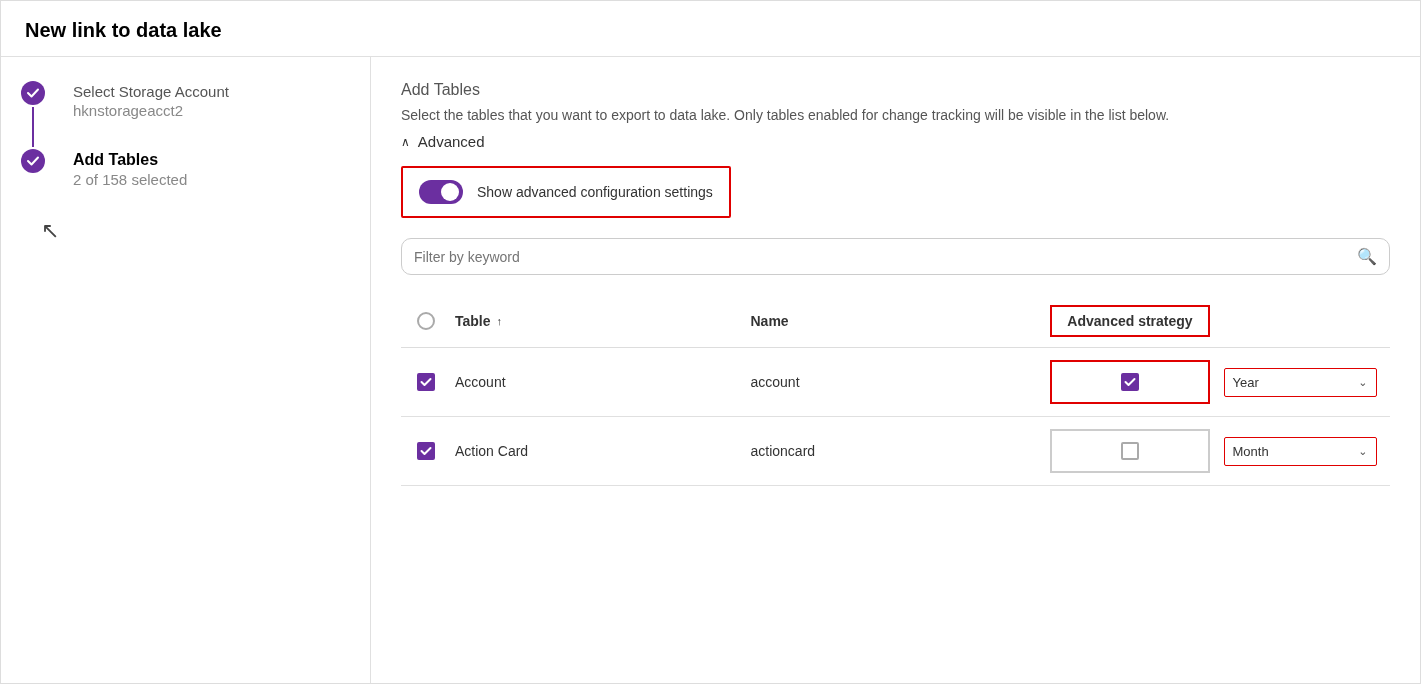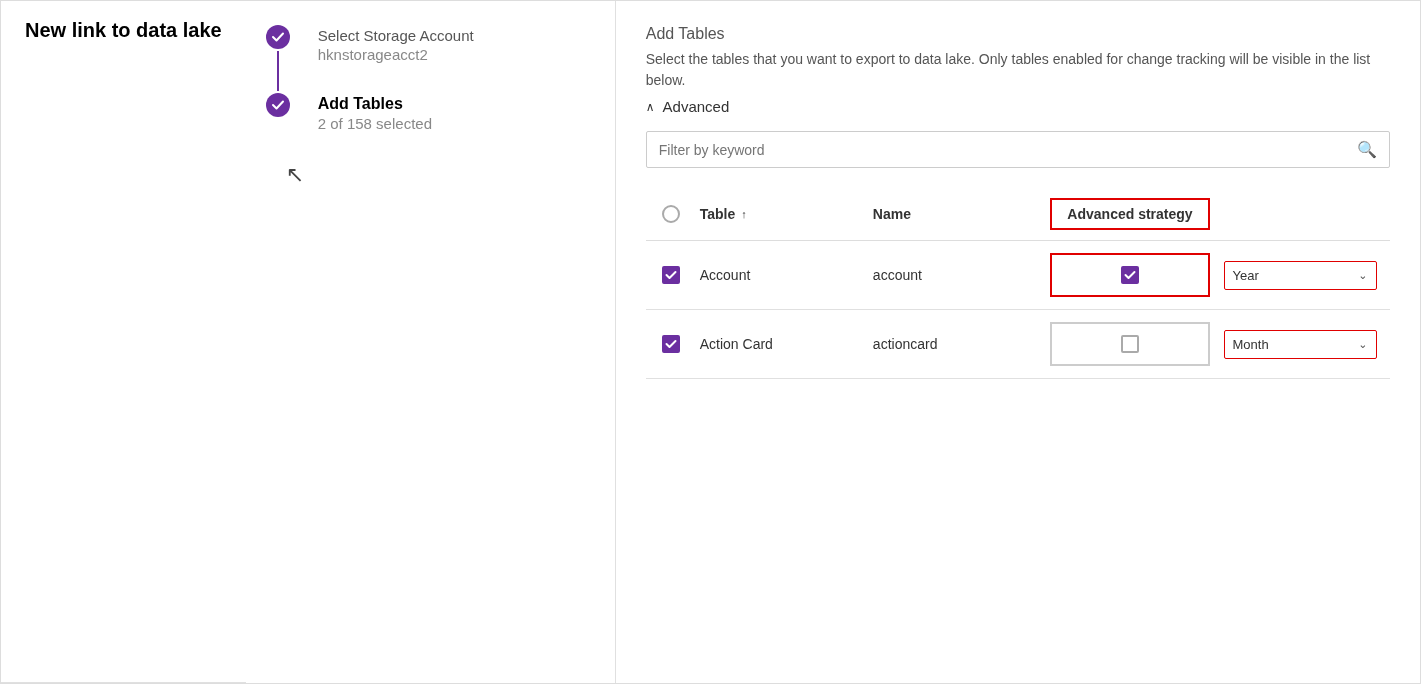--- a/index.html
+++ b/index.html
@@ -3,21 +3,21 @@
   <meta charset="utf-8">
   <style>
     * { box-sizing: border-box; margin: 0; padding: 0; }
     body { font-family: 'Segoe UI', sans-serif; background: #fff; color: #333; font-size: 14px; }
 
     .page-container {
       width: 1421px;
       min-height: 684px;
       border: 1px solid #ddd;
       display: flex;
-      flex-direction: row;
+      flex-direction: column;
       overflow: hidden;
     }
 
     .page-title {
       padding: 18px 24px 14px 24px;
       font-size: 20px;
       font-weight: 600;
       color: #000;
       border-bottom: 1px solid #e0e0e0;
     }
@@ -190,21 +190,21 @@
     .toggle-label {
       font-size: 14px;
       color: #333;
     }
 
     
     .search-bar {
       display: flex;
       align-items: center;
       border: 1px solid #ccc;
-      border-radius: 2px;
+      border-radius: 10px;
       padding: 8px 12px;
       margin-bottom: 20px;
       max-width: 100%;
     }
 
     .search-input {
       flex: 1;
       border: none;
       outline: none;
       font-size: 14px;
@@ -411,20 +411,27 @@
     <div class="right-panel">
 
       <div class="section-title">Add Tables</div>
       <div class="section-description">Select the tables that you want to export to data lake. Only tables enabled for change tracking will be visible in the list below.</div>
 
       <div class="advanced-header">
         <span class="chevron-icon">∧</span>
         <span class="advanced-label">Advanced</span>
       </div>
 
+      <div class="toggle-row">
+        <label class="toggle-switch">
+          <input type="checkbox" checked="" style="">
+          <span class="toggle-slider"></span>
+        </label>
+        <span class="toggle-label">Show advanced configuration settings</span>
+      </div>
 
       <div class="search-bar">
         <input class="search-input" type="text" placeholder="Filter by keyword" style="">
         <span class="search-icon">🔍</span>
       </div>
 
       <div class="table-container">
 
         <div class="table-header-row">
           <div class="col-checkbox">

